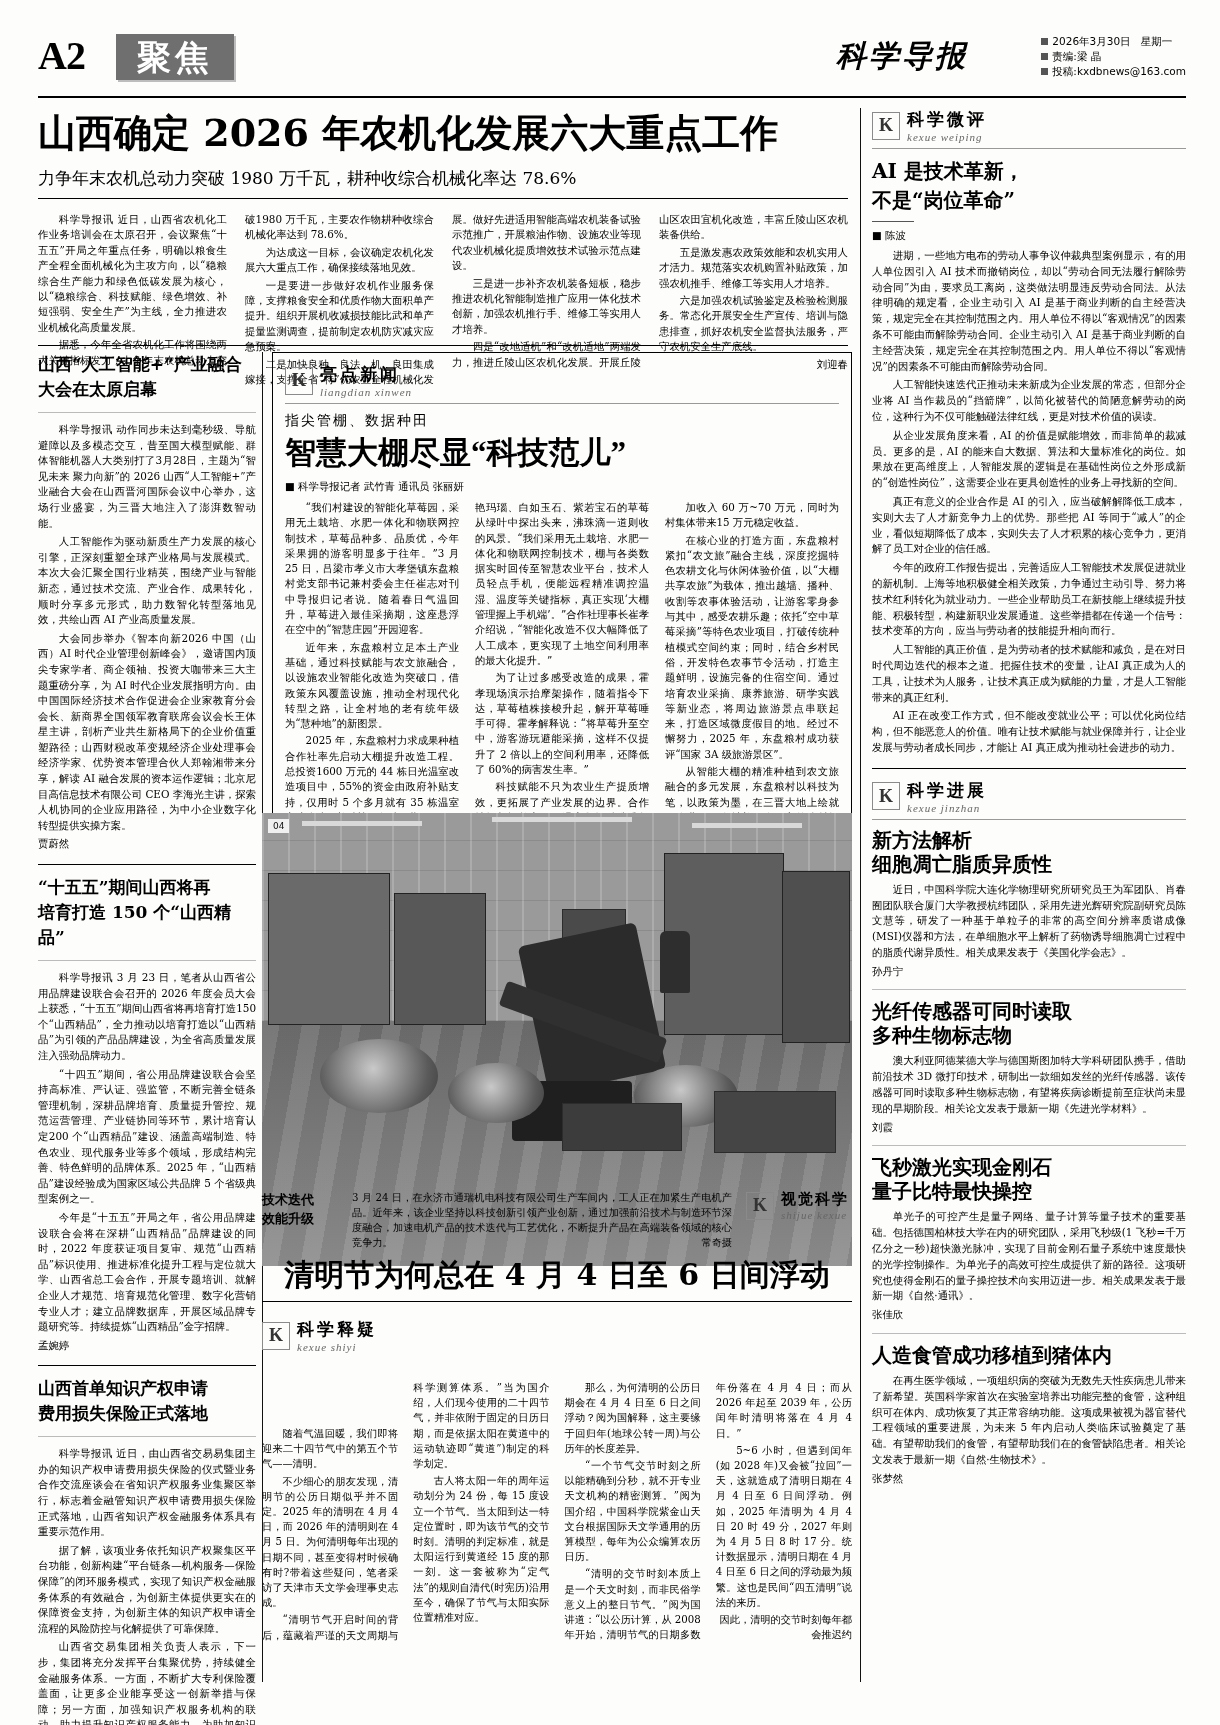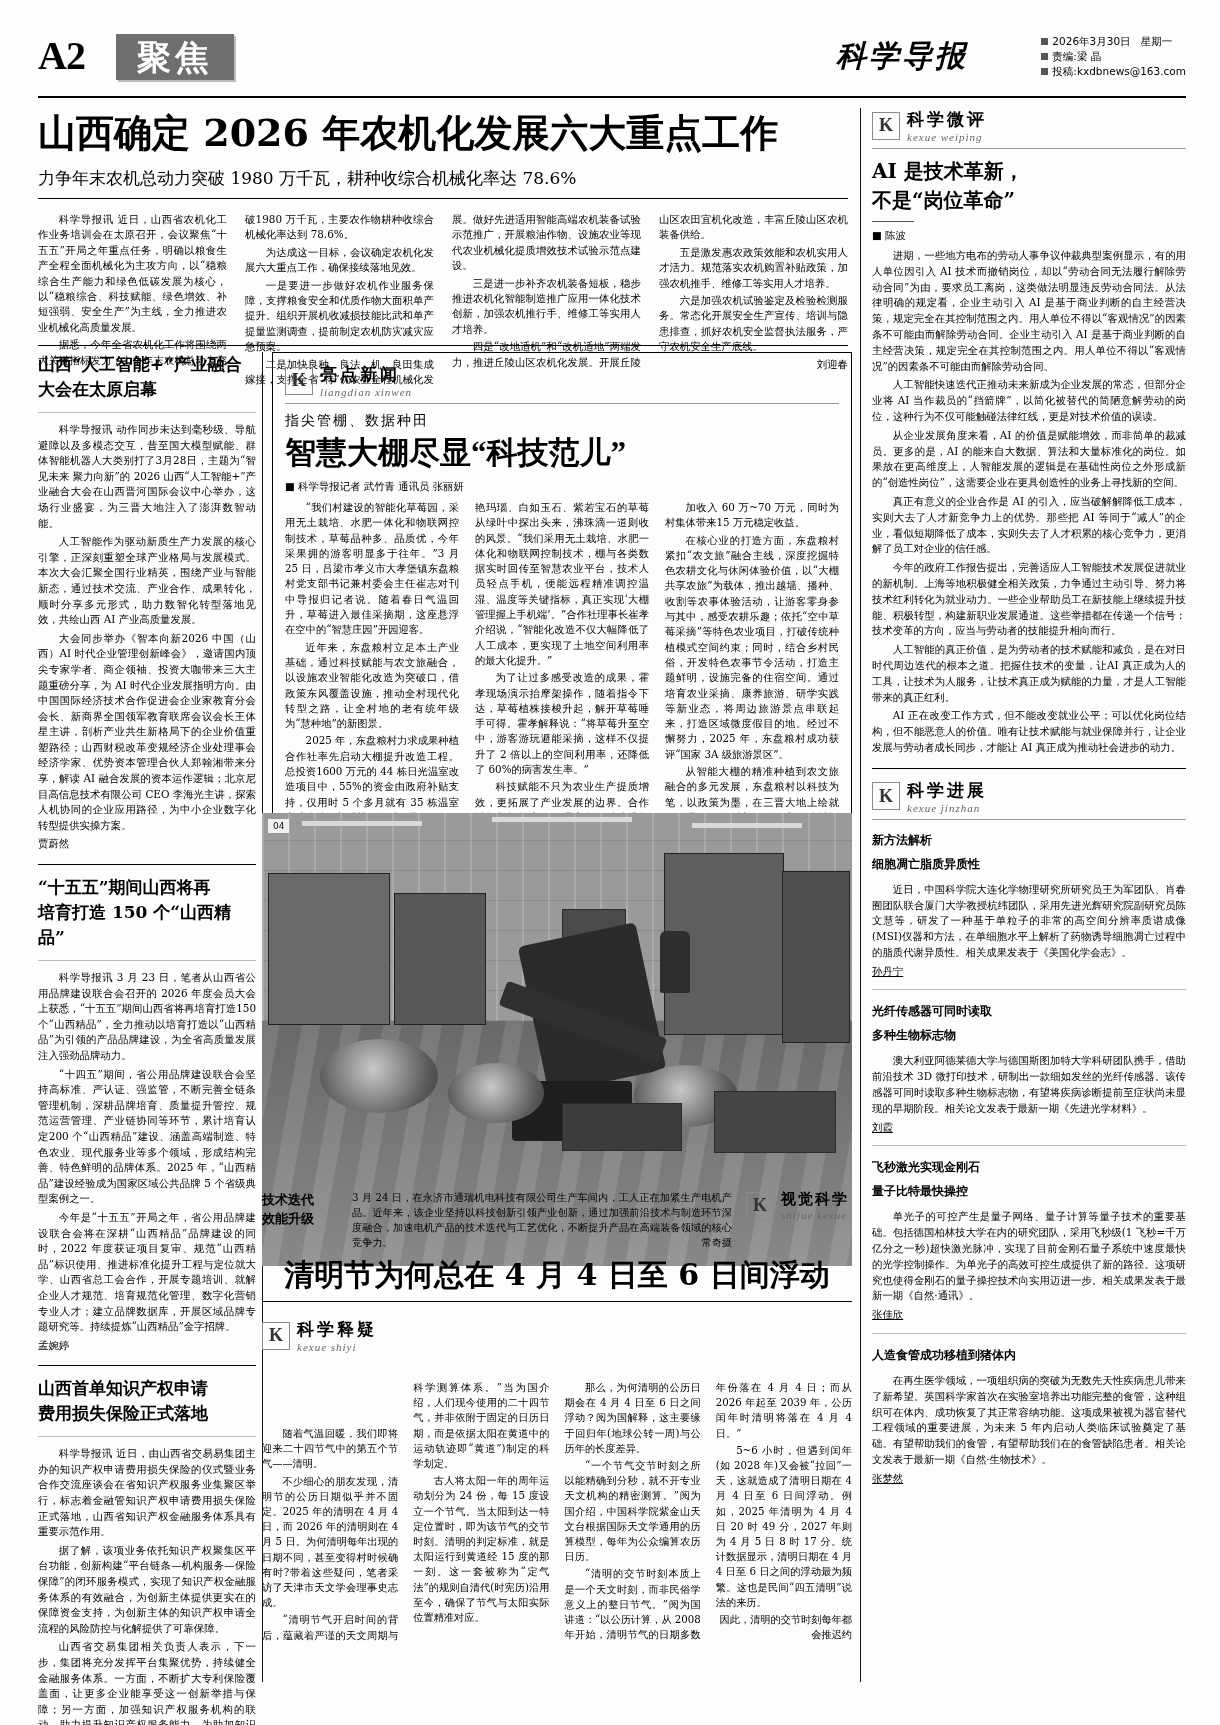--- a/index.html
+++ b/index.html
@@ -181,23 +181,23 @@
   .lower-rule{border-bottom:1px solid #000;margin-top:6px;}
   .lower-body{
     position:absolute;left:262px;top:1380px;width:590px;
     column-count:4;column-gap:15px;
     font-size:10.2px;line-height:15.2px;text-align:justify;
   }
   .lower-body p{margin:0 0 2px 0;text-indent:2em;}
 
   
   .col-right h2{margin:0 0 6px 0;font-size:19px;line-height:28px;font-weight:bold;font-family:"DejaVu Serif", serif;}
-  .col-right h3{margin:0 0 6px 0;font-size:12px;line-height:24px;font-weight:bold;font-family:"DejaVu Serif", serif;}
+  .col-right h3{margin:0 0 6px 0;font-size:20px;line-height:24px;font-weight:bold;font-family:"DejaVu Serif", serif;}
   .col-right p{margin:0 0 3px 0;font-size:10.4px;line-height:15.8px;text-align:justify;text-indent:2em;}
-  .author{font-size:10.4px;text-align:right;margin-top:3px;text-decoration:underline;}
+  .author{font-size:10.4px;text-align:right;margin-top:3px;}
   .auth-rule{width:42px;border-top:1px solid #555;margin:6px 0 7px 0;}
 </style>
 </head>
 <body>
 
 <div class="page">
 
   <div class="masthead">
     <div class="folio">A2</div>
     <div class="focus-badge">聚焦</div>

